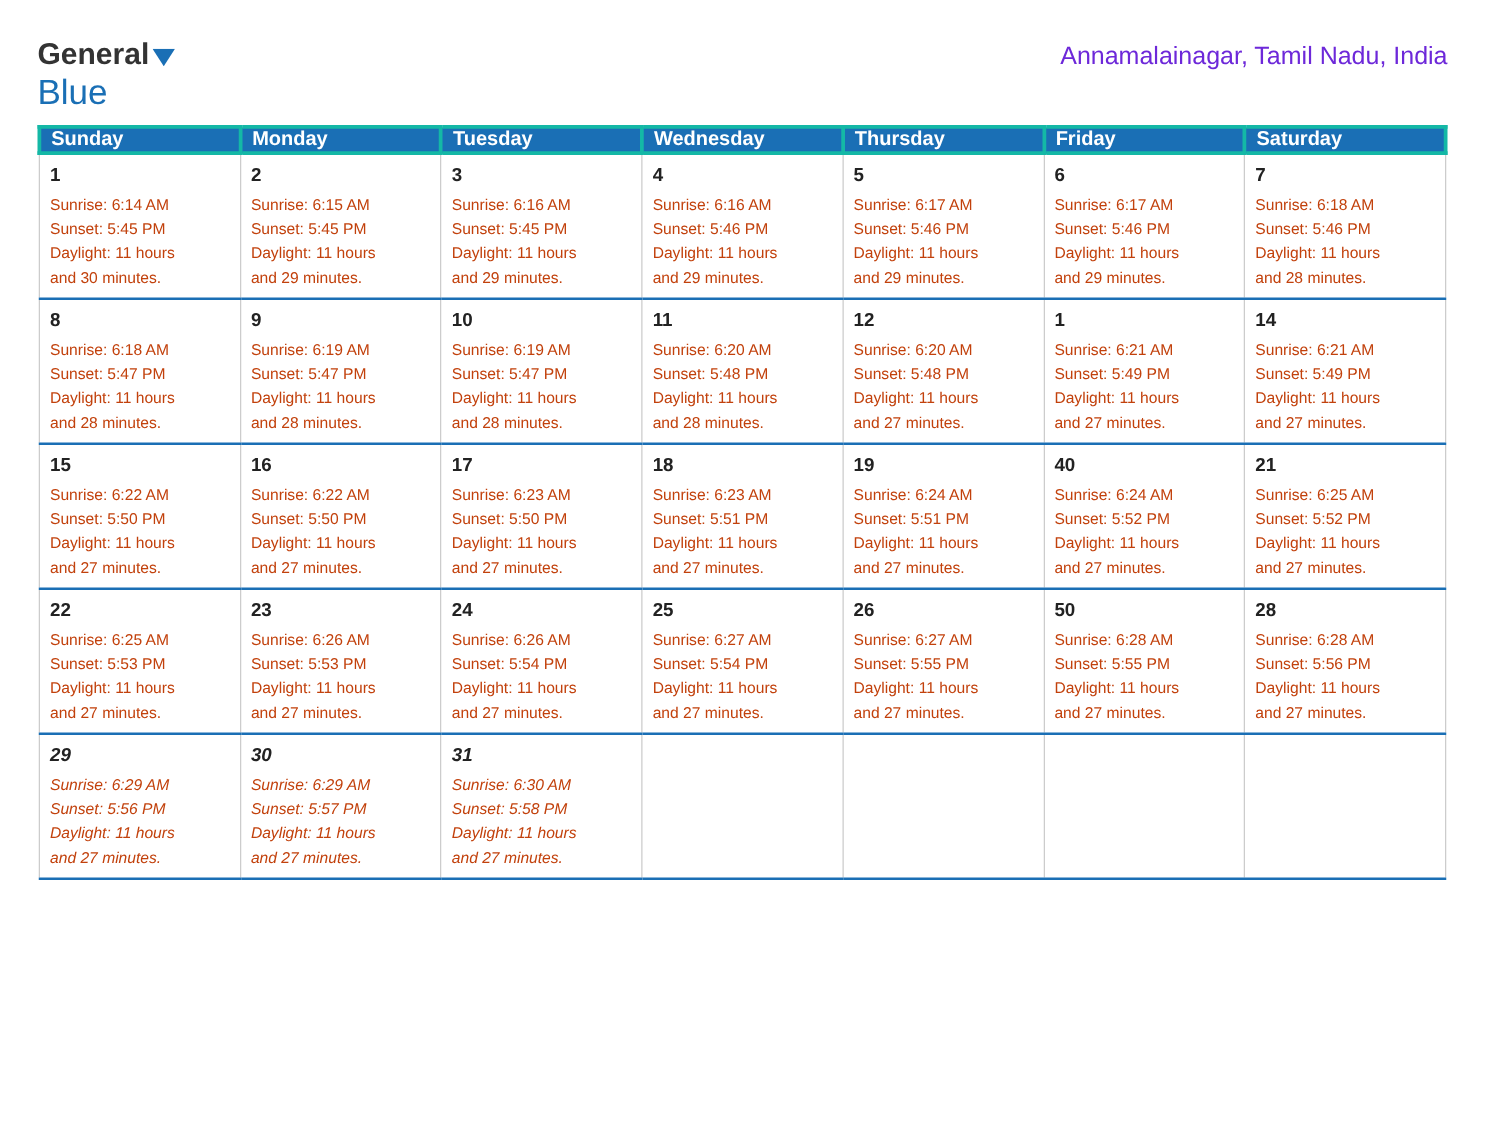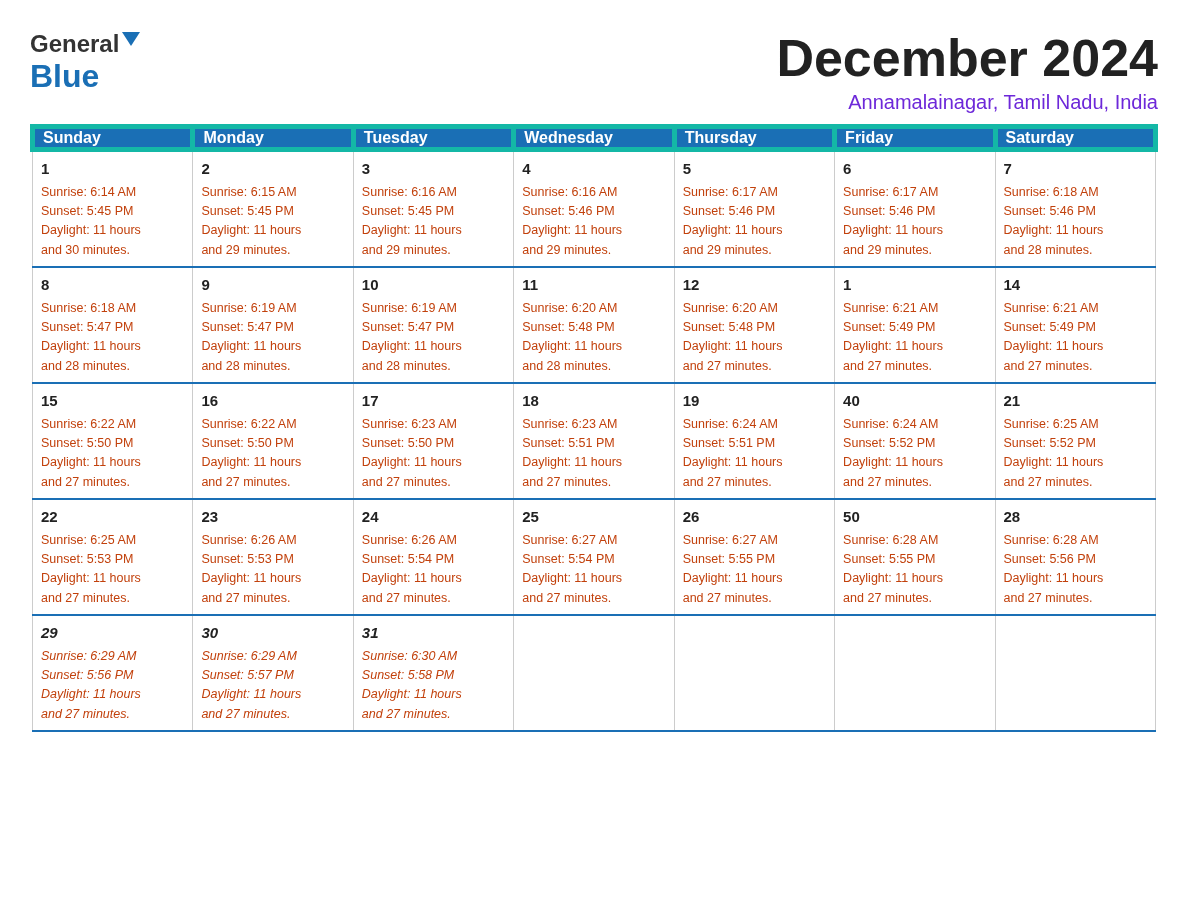--- a/index.html
+++ b/index.html
@@ -40,21 +40,21 @@
       border-collapse: collapse;
       margin-top: 10px;
     }
     .calendar th {
       background-color: #1a6fb5;
       color: #fff;
       font-size: 16px;
       font-weight: bold;
       padding: 0 8px;
       text-align: left;
-      border: 5px solid #14b8a6;
+      border: 3px solid #14b8a6;
       margin-top: 12px;
     }
     .calendar td {
       vertical-align: top;
       border: 1px solid #ccc;
       border-bottom: 2px solid #1a6fb5;
       padding: 6px 8px;
       width: 14.28%;
       font-size: 12.5px;
       color: #222;
@@ -75,42 +75,41 @@
     .day-info {
       font-size: 12.5px;
       color: #c2410c;
       line-height: 1.55;
     }
     .empty-cell {
       background: #fff;
     }
     .logo-text-row {
       display: flex;
-      align-items: flex-start;
+      align-items: flex-end;
     }
   </style>
 </head>
 <body>
 
 <div class="header-top">
   <div class="logo">
     <div class="logo-text-row">
       <span style="font-size:24px;font-weight:bold;color:#333;">General</span>
       <div style="display:inline-block;margin-left:3px;margin-top:2px;">
         <svg width="18" height="14" viewBox="0 0 18 14">
           <polygon points="0,0 18,0 9,14" fill="#1a6fb5"></polygon>
         </svg>
       </div>
     </div>
     <div>
-      <span style="font-size:32px;font-weight:bold;color:#1a6fb5;">Blue</span>
+      <span style="font-size:28px;font-weight:normal;color:#1a6fb5;">Blue</span>
     </div>
   </div>
   <div class="title-area">
-    <div class="main-title">December 2024</div>
     <div class="subtitle">Annamalainagar, Tamil Nadu, India</div>
   </div>
 </div>
 
 <table class="calendar">
   <thead>
     <tr>
     <th>Sunday</th>
         <th>Monday</th>
         <th>Tuesday</th>

